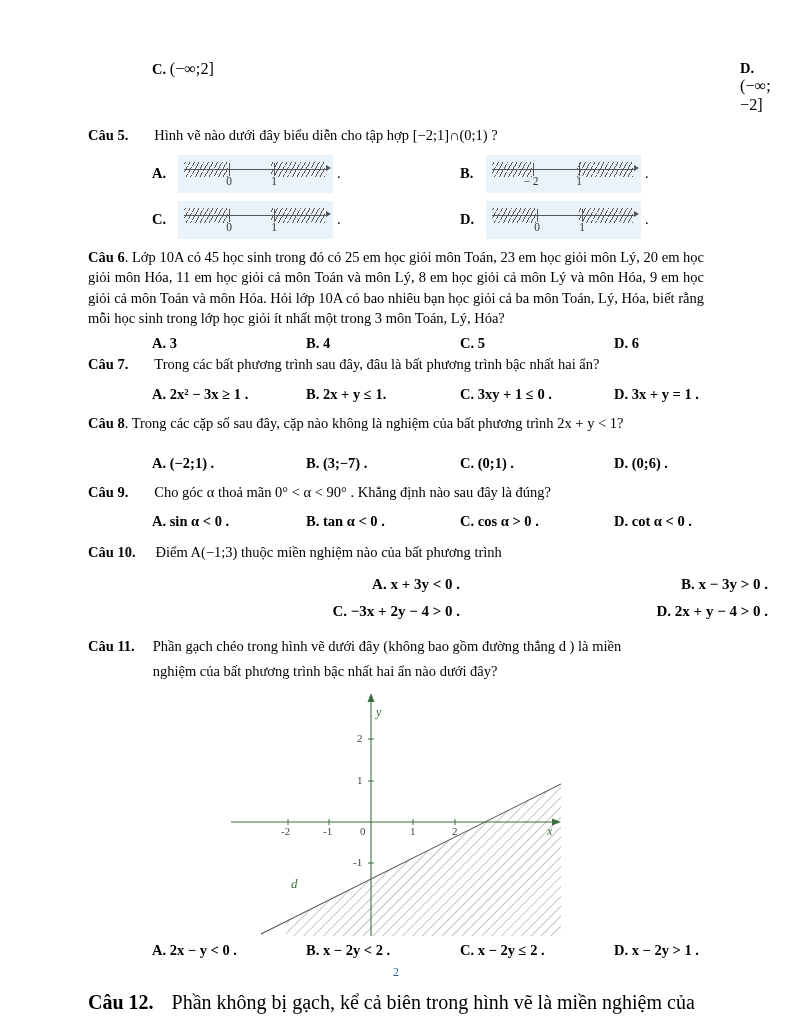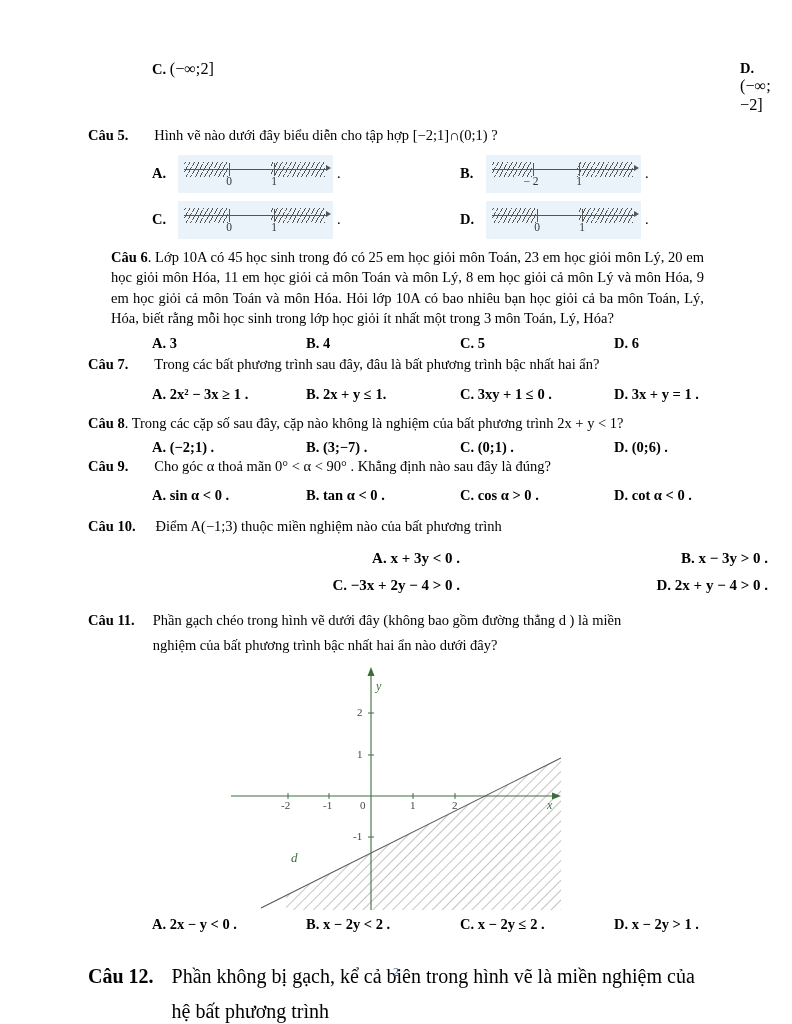--- a/index.html
+++ b/index.html
@@ -33,21 +33,20 @@
   }
   .line {
     font-size: 14.5px;
     line-height: 1.5;
     margin-bottom: 2px;
   }
   .para {
     font-size: 14.5px;
     line-height: 1.42;
     text-align: justify;
-    margin-left: 23px;
   }
   .indent-hang {
     display: flex;
     gap: 8px;
   }
   .indent-hang .q-label {
     flex: 0 0 auto;
     white-space: nowrap;
   }
   .indent-hang .q-body {
@@ -285,28 +284,28 @@
     <div class="opts-4 ind" style="margin-top:10px;">
       <div><span class="ol">A. 2x² − 3x ≥ 1 .</span></div>
       <div><span class="ol">B. 2x + y ≤ 1.</span></div>
       <div><span class="ol">C. 3xy + 1 ≤ 0 .</span></div>
       <div><span class="ol">D. 3x + y = 1 .</span></div>
     </div>
 
     <div class="line" style="margin-top:10px;">
       <span class="q-label">Câu 8</span><span>. Trong các cặp số sau đây, cặp nào không là nghiệm của bất phương trình 2x + y &lt; 1?</span>
     </div>
-    <div class="opts-4 ind" style="margin-top:4px;">
+    <div class="opts-4 ind" style="margin-top:20px;">
       <div><span class="ol">A. (−2;1) .</span></div>
       <div><span class="ol">B. (3;−7) .</span></div>
       <div><span class="ol">C. (0;1) .</span></div>
       <div><span class="ol">D. (0;6) .</span></div>
     </div>
 
-    <div class="indent-hang line" style="">
+    <div class="indent-hang line" style="margin-top:10px;">
       <span class="q-label">Câu 9.</span>
       <span class="q-body" style="padding-left:18px;">Cho góc α thoả mãn 0° &lt; α &lt; 90° . Khẳng định nào sau đây là đúng?</span>
     </div>
     <div class="opts-4 ind" style="margin-top:10px;">
       <div><span class="ol">A. sin α &lt; 0 .</span></div>
       <div><span class="ol">B. tan α &lt; 0 .</span></div>
       <div><span class="ol">C. cos α &gt; 0 .</span></div>
       <div><span class="ol">D. cot α &lt; 0 .</span></div>
     </div>
 

